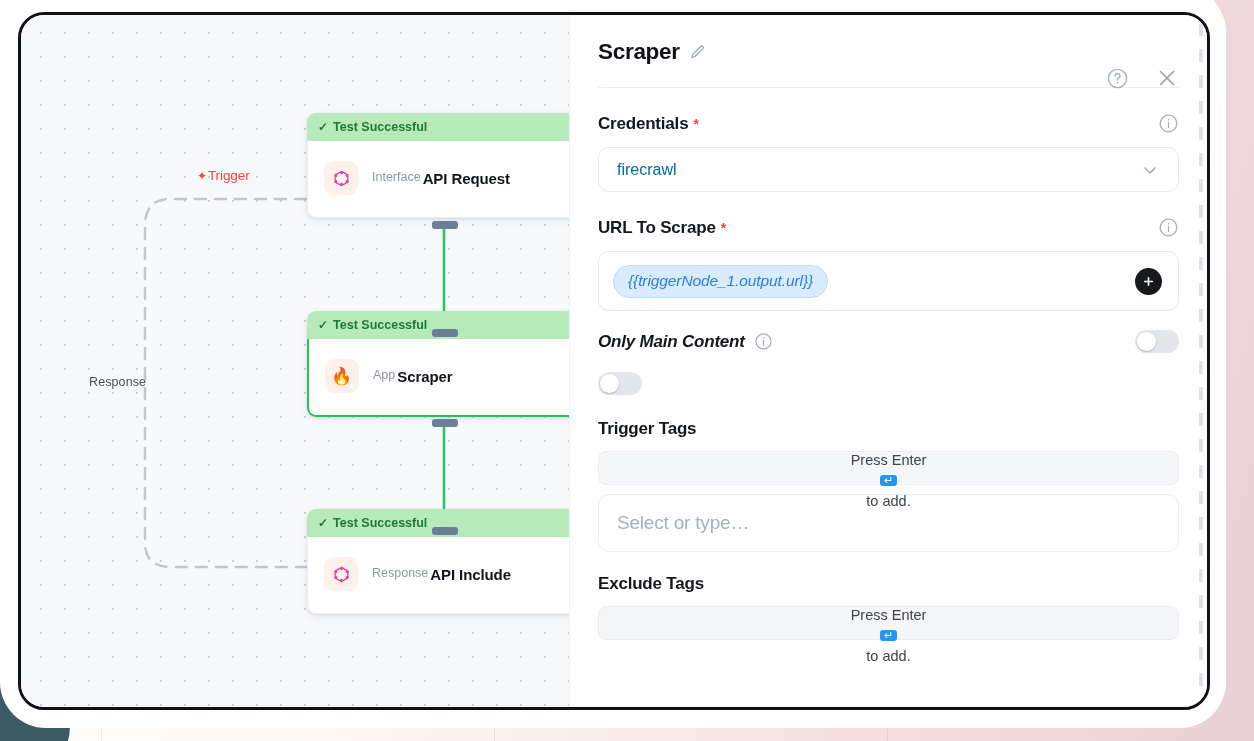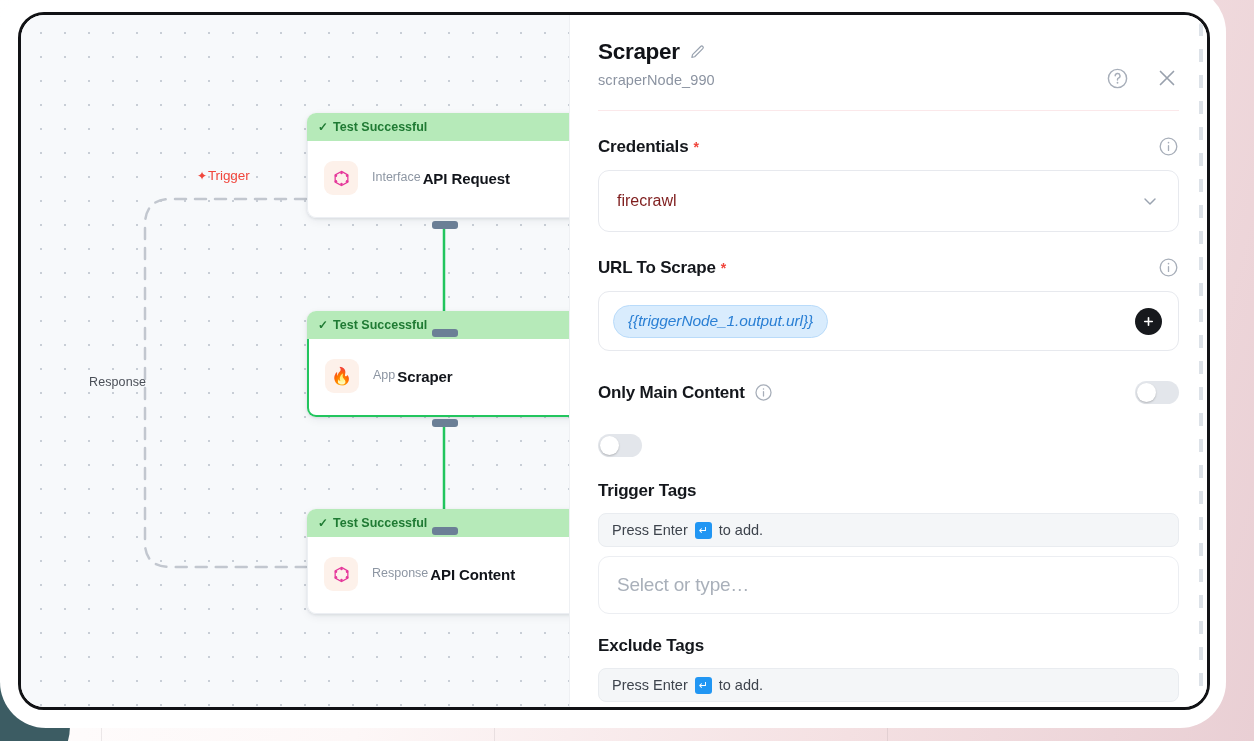--- a/index.html
+++ b/index.html
@@ -147,26 +147,26 @@
   .field-label-row { display: flex; align-items: flex-end; justify-content: space-between; }
   .field-label {
     font-size: 17px; font-weight: 700; color: #14171c; letter-spacing: -0.2px;
     display: flex; align-items: center; gap: 5px;
   }
   .req { color: #f0463c; font-size: 14px; font-weight: 700; }
   .info { color: #a3abb7; display: flex; }
 
   .select-box {
     margin-top: 13px;
-    height: 62px;
+    height: 45px;
     border: 1.5px solid #e7e9ee;
     border-radius: 11px;
     display: flex; align-items: center; justify-content: space-between;
     padding: 0 18px 0 18px;
-    font-size: 16px; color: #7f1d1d;
+    font-size: 16px; color: #0369a1;
     background: #fff;
     cursor: pointer;
   }
   .chev { color: #9aa3b0; display: flex; }
 
   .token-box {
     margin-top: 13px;
     min-height: 60px;
     border: 1.5px solid #e7e9ee;
     border-radius: 11px;
@@ -187,21 +187,22 @@
   }
   .plus-btn {
     width: 27px; height: 27px; border-radius: 50%;
     background: #17191d; color: #fff;
     display: flex; align-items: center; justify-content: center;
     cursor: pointer; flex: 0 0 27px;
   }
 
   .toggle-row {
     display: flex; align-items: center; justify-content: space-between;
-    margin-top: 30px;
+    margin-top: 19px;
+    font-style: italic;
   }
   .toggle {
     width: 44px; height: 23px; border-radius: 999px;
     background: #e3e6eb; position: relative; cursor: pointer;
     flex: 0 0 44px;
   }
   .toggle .knob {
     position: absolute; left: 2px; top: 2px;
     width: 19px; height: 19px; border-radius: 50%;
     background: #ffffff;
@@ -209,21 +210,21 @@
   }
 
   .hint-bar {
     margin-top: 12px;
     height: 34px;
     background: #f4f6f8;
     border: 1.5px solid #e9ecf0;
     border-radius: 8px;
     display: flex; align-items: center; gap: 7px;
     padding: 0 13px;
-    font-size: 14.5px; color: #3e444d;
+    font-size: 14.5px; color: #3e444d; flex-direction: column;
   }
   .enter-key {
     background: #2196f3; color: #fff;
     border-radius: 3px;
     width: 17px; height: 17px;
     display: inline-flex; align-items: center; justify-content: center;
     font-size: 11px; line-height: 1;
   }
   .tag-input {
     margin-top: 9px;
@@ -330,39 +331,38 @@
               <circle cx="12" cy="5" r="1.6" fill="#e5399b" stroke="none"></circle>
               <circle cx="12" cy="19" r="1.6" fill="#e5399b" stroke="none"></circle>
               <circle cx="5" cy="8.5" r="1.6" fill="#e5399b" stroke="none"></circle>
               <circle cx="19" cy="8.5" r="1.6" fill="#e5399b" stroke="none"></circle>
               <circle cx="5" cy="15.5" r="1.6" fill="#e5399b" stroke="none"></circle>
               <circle cx="19" cy="15.5" r="1.6" fill="#e5399b" stroke="none"></circle>
             </svg>
           </div>
           <div class="node-meta">
             <div class="node-type">Response</div>
-            <div class="node-title">API Content</div>
+            <div class="node-title">API Include</div>
           </div>
         </div>
       </div>
     </div>
 
     <div class="inspector">
       <div class="insp-inner">
 
         <div class="insp-head">
           <div class="insp-title-row">
             <div class="insp-title">Scraper</div>
             <span class="pencil">
               <svg width="17" height="17" viewBox="0 0 24 24" fill="none" stroke="#9aa3b0" stroke-width="1.7" stroke-linecap="round" stroke-linejoin="round">
                 <path d="M16.5 3.5a2.1 2.1 0 0 1 3 3L8 18l-4 1 1-4z"></path>
               </svg>
             </span>
           </div>
-          <div class="insp-sub">scraperNode_990</div>
 
           <div class="head-actions">
             <span class="ico-btn">
               <svg width="23" height="23" viewBox="0 0 24 24" fill="none" stroke="#a7aeb9" stroke-width="1.5">
                 <circle cx="12" cy="12" r="9.5"></circle>
                 <path d="M9.6 9.2a2.5 2.5 0 1 1 3.3 2.4c-.6.25-.9.8-.9 1.5v.4" stroke-linecap="round"></path>
                 <circle cx="12" cy="16.4" r="0.95" fill="#a7aeb9" stroke="none"></circle>
               </svg>
             </span>
             <span class="ico-btn">

